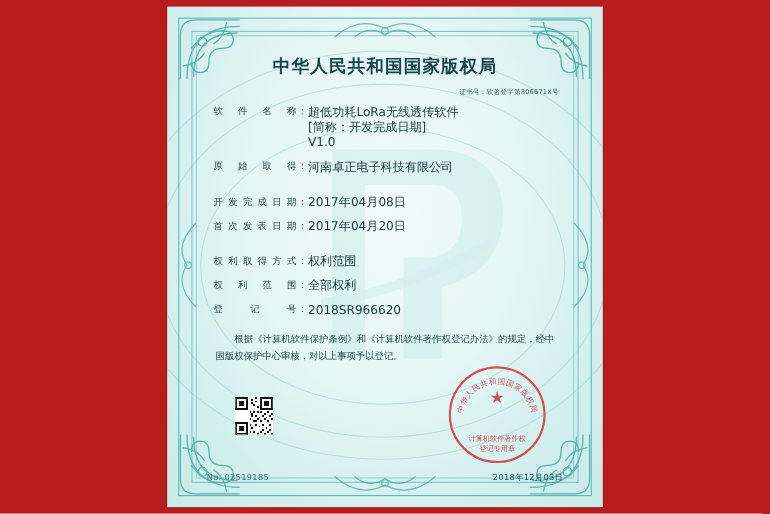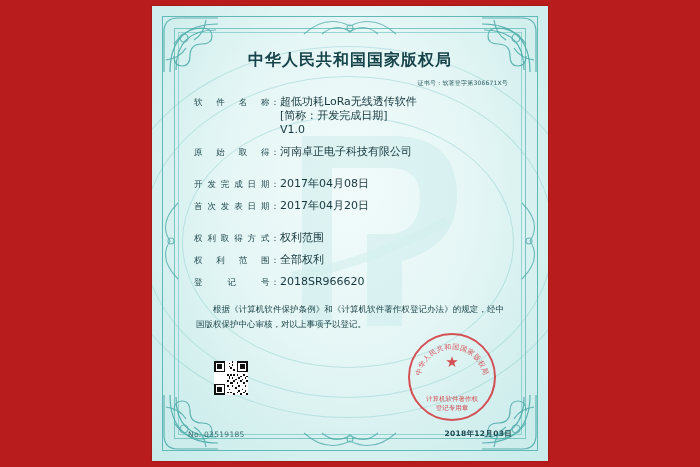--- a/index.html
+++ b/index.html
@@ -211,32 +211,31 @@
     white-space: nowrap;
     margin-top: 13px;
   }
   .footer {
     position: absolute;
     left: 36px;
     right: 36px;
     bottom: 22px;
     display: flex;
     justify-content: space-between;
-    align-items: center;
+    align-items: flex-start;
     font-size: 7.5px;
     color: #1d4a50;
   }
   .footer .serial {
     color: #3a6e72;
     letter-spacing: .3px;
   }
   .footer .date {
     color: #1d4a50;
     letter-spacing: .3px;
-    font-weight: bold;
   }
 </style>
 </head>
 <body>
 
 <div id="page">
 
   <div id="cert">
 
     <div class="ring" style="left:-40px;top:40px;width:470px;height:370px;"></div>

